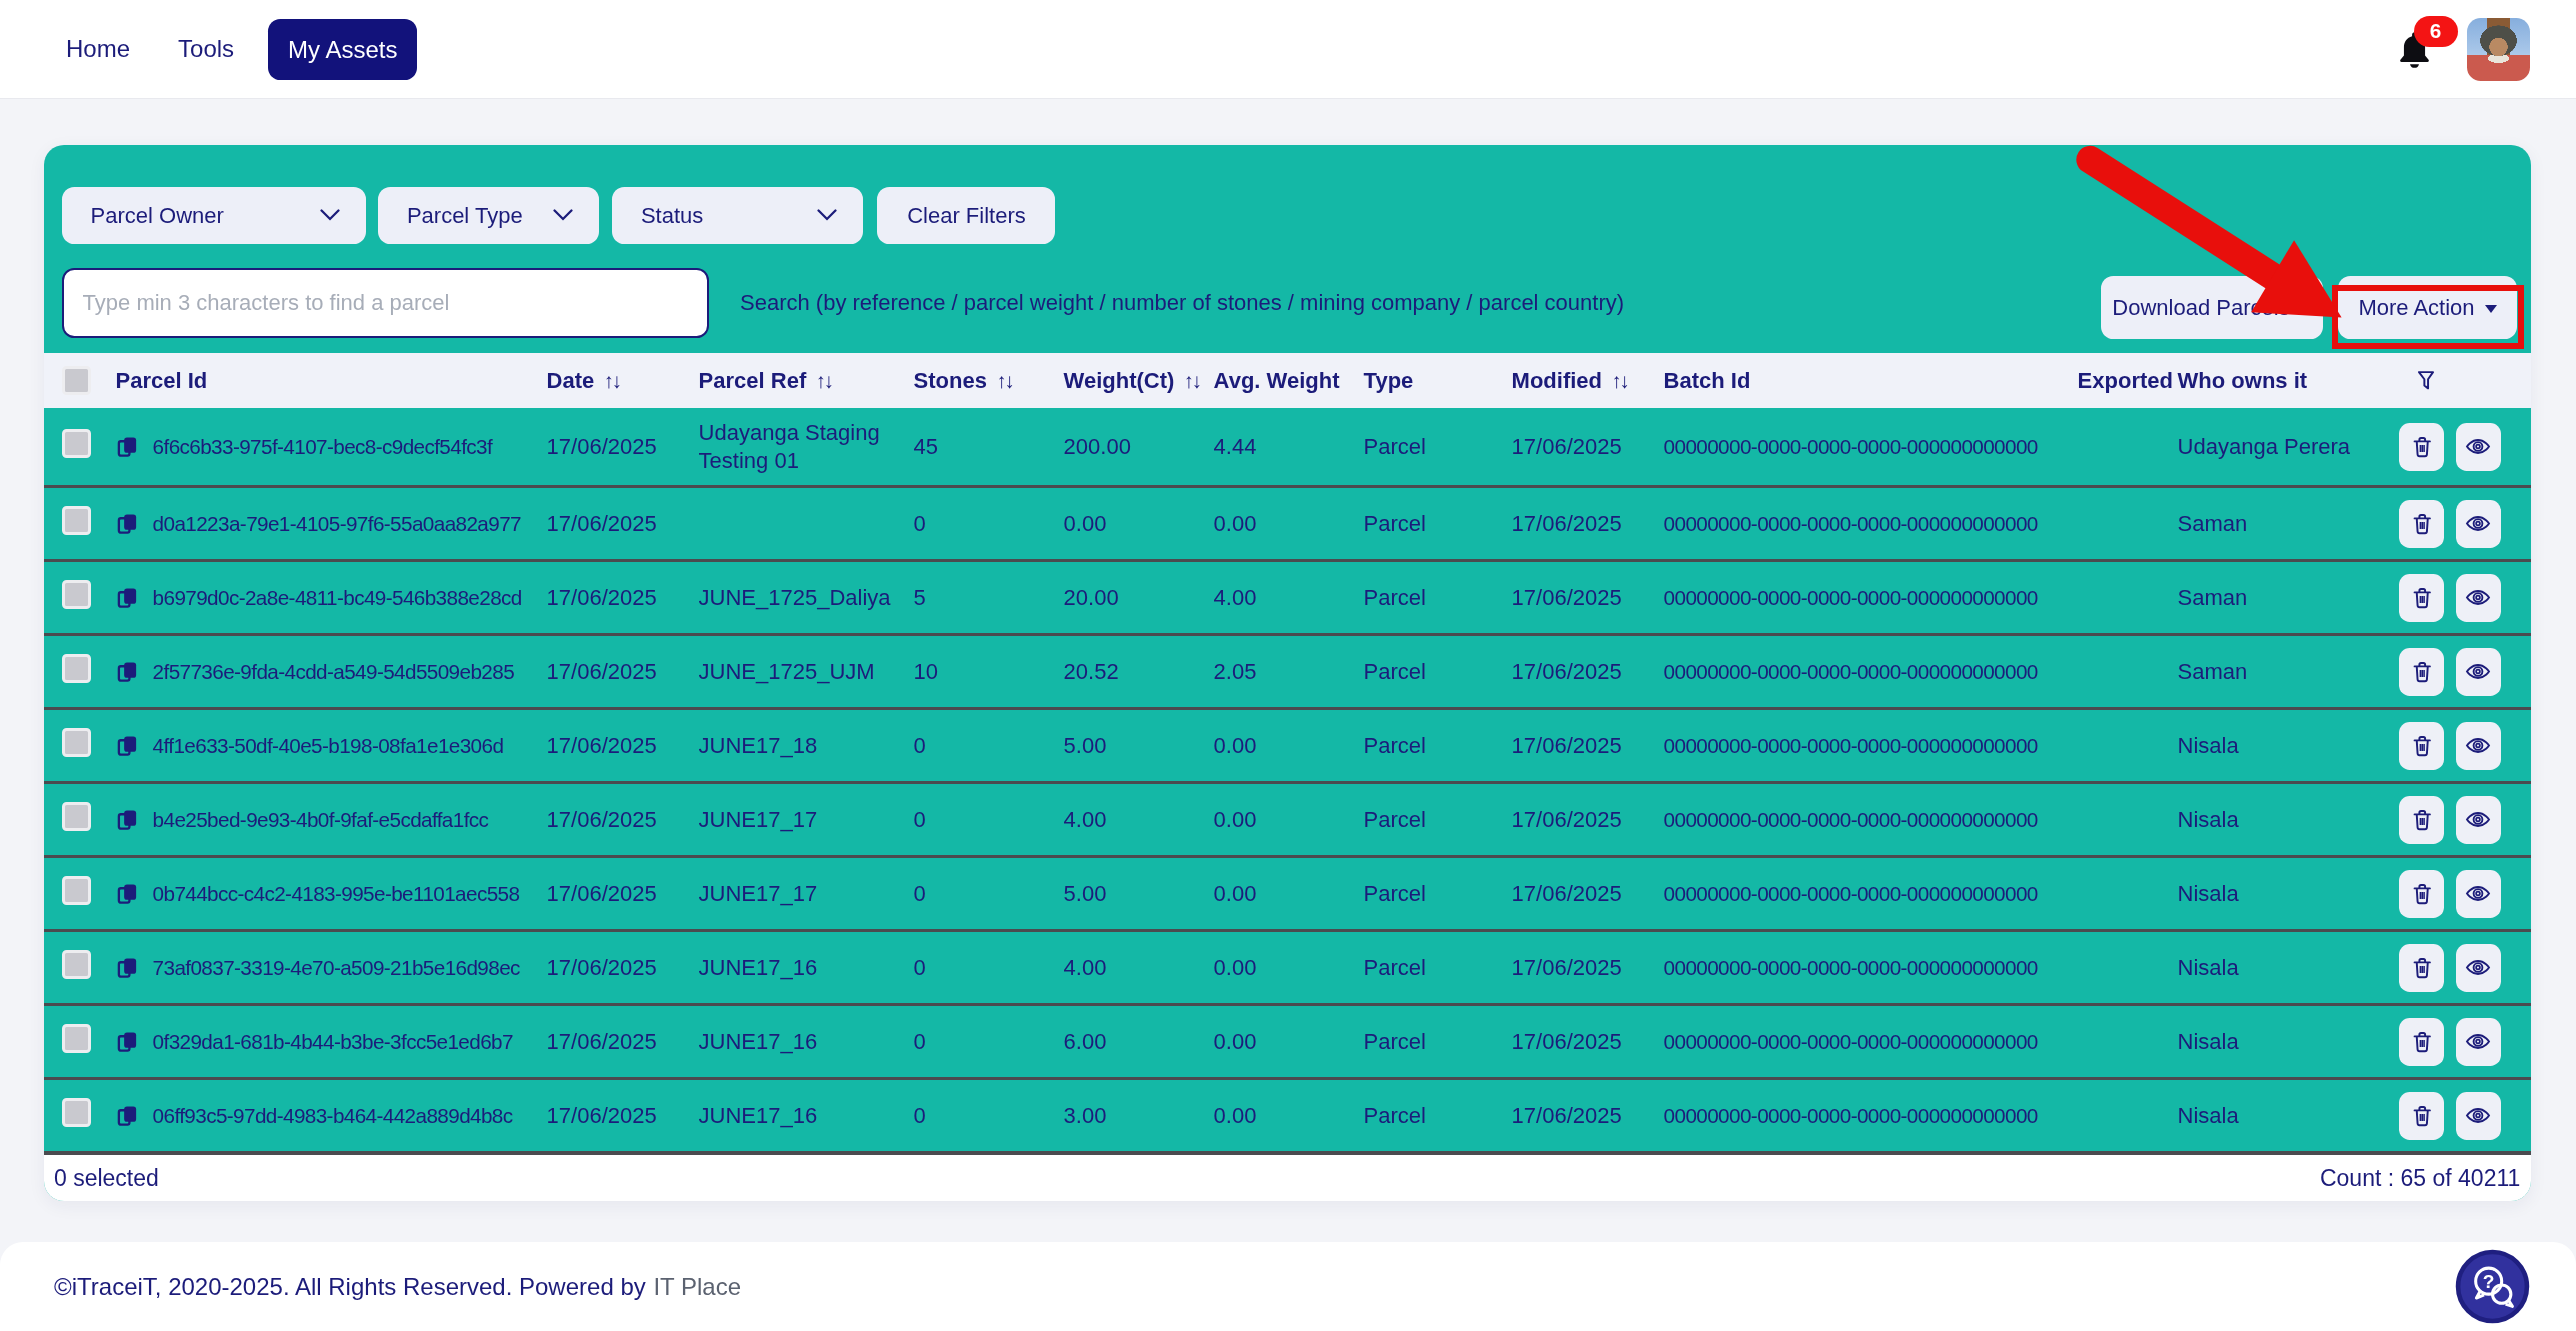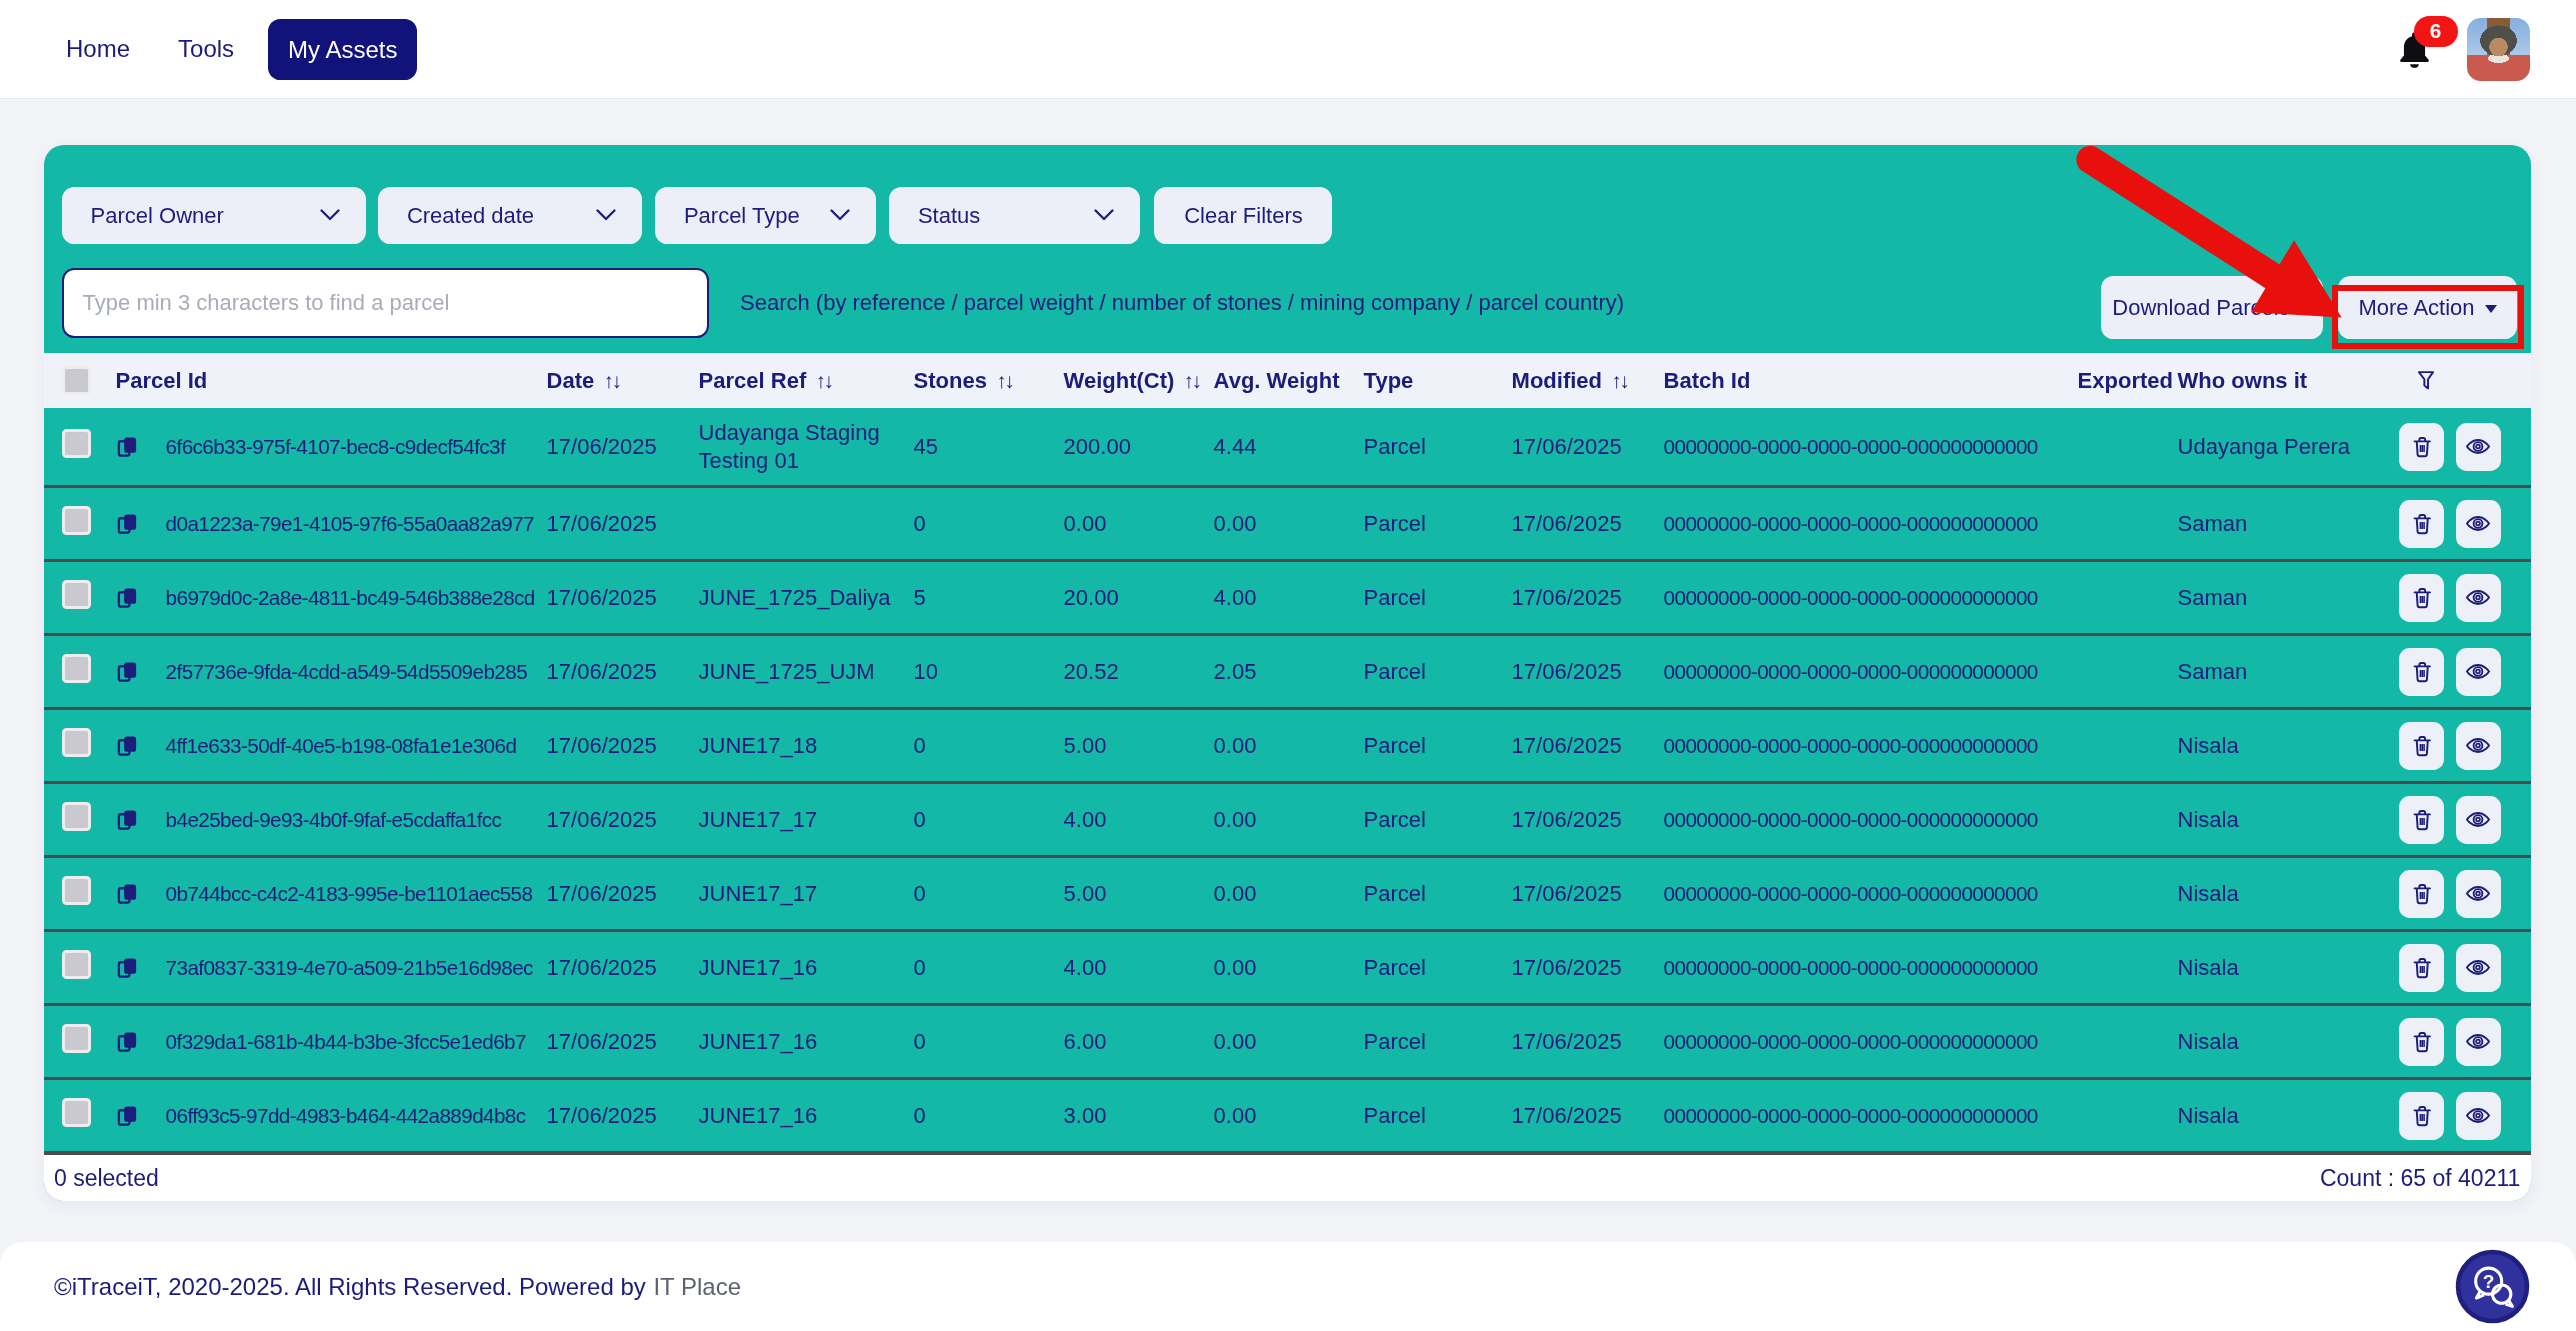--- a/index.html
+++ b/index.html
@@ -99,21 +99,21 @@
   .t-head {
     position: absolute; left: 0; top: 208px; width: 100%; height: 55px;
     background: #f0f2f9; font-weight: bold; font-size: 22px; color: #1c1c7a;
   }
   .hcell { display: flex; align-items: center; gap: 9.2px; }
   .sort { font-size: 20.7px; font-weight: normal; letter-spacing: -2.3px; cursor: pointer; }
   .rows-viewport { position: absolute; left: 0; top: 263px; width: 100%; height: 744px; overflow: hidden; }
   .t-row { height: 74px; border-bottom: 3.1px solid #4b4b4f; font-size: 22px; color: #1c1c7a; }
   .t-row.tall { height: 80px; }
   .cell { overflow: hidden; padding-right: 10.7px; line-height: 1.25; }
-  .id-cell { display: flex; align-items: flex-start; gap: 27px; }
+  .id-cell { display: flex; align-items: flex-start; gap: 14px; }
   .id-text, .mono { font-size: 20.7px; letter-spacing: -0.6px; white-space: nowrap; }
   .checkbox {
     display: inline-block; width: 29px; height: 29px; border-radius: 4.6px;
     background: #c9c9cf; border: 3.8px solid #ededf0; cursor: pointer;
   }
   .actions { display: flex; gap: 11.5px; padding-left: 10.7px; }
   .ic-btn {
     width: 48px; height: 48px; border-radius: 10.7px; border: none; background: #eef0f7;
     display: flex; align-items: center; justify-content: center; cursor: pointer;
   }
@@ -165,26 +165,20 @@
     </div>
     <div class="avatar"></div>
   </div>
 </header>
 
 <main class="card">
 
   <div class="filter-row">
     <button class="f-btn f-po">
       <span>Parcel Owner</span>
-      <svg width="20" height="12.3" viewBox="0 0 26 16">
-          <path d="M2 2l11 11L24 2" fill="none" stroke="#1c1c7a" stroke-width="3" stroke-linecap="round"></path>
-        </svg>
-    </button>
-    <button class="f-btn f-cd">
-      <span>Created date</span>
       <svg width="20" height="12.3" viewBox="0 0 26 16">
           <path d="M2 2l11 11L24 2" fill="none" stroke="#1c1c7a" stroke-width="3" stroke-linecap="round"></path>
         </svg>
     </button>
     <button class="f-btn f-pt">
       <span>Parcel Type</span>
       <svg width="20" height="12.3" viewBox="0 0 26 16">
           <path d="M2 2l11 11L24 2" fill="none" stroke="#1c1c7a" stroke-width="3" stroke-linecap="round"></path>
         </svg>
     </button>

